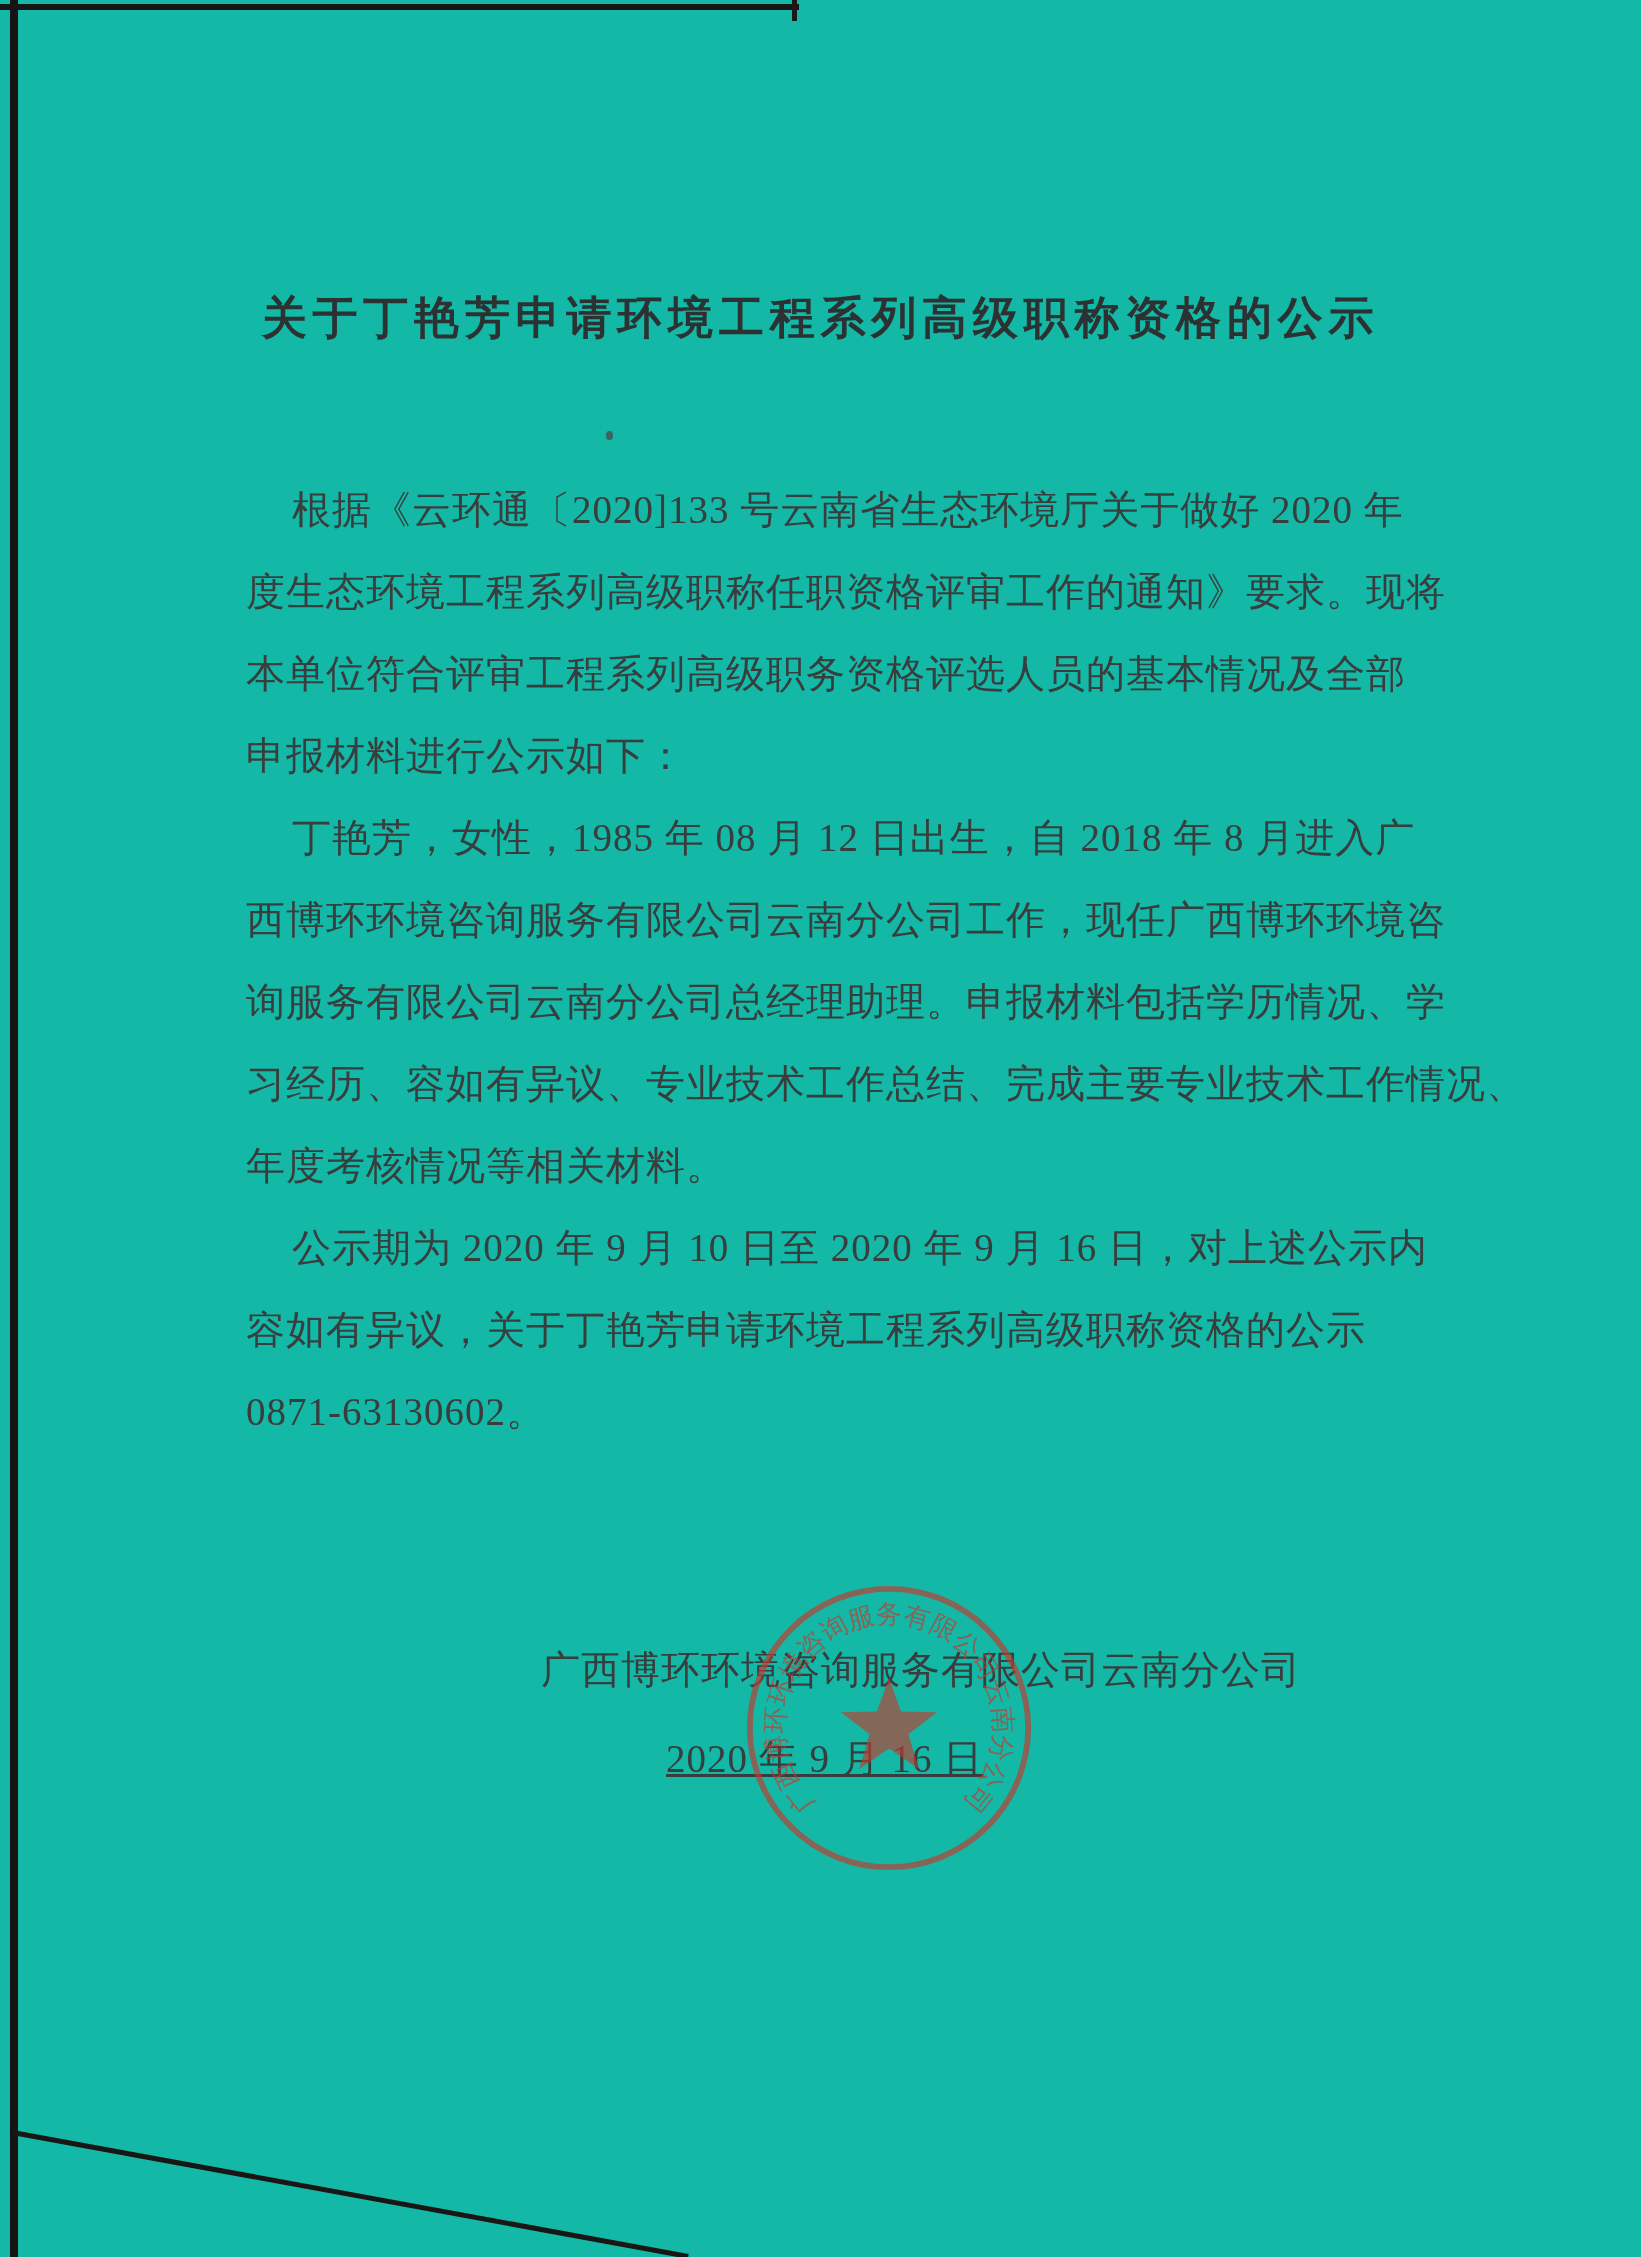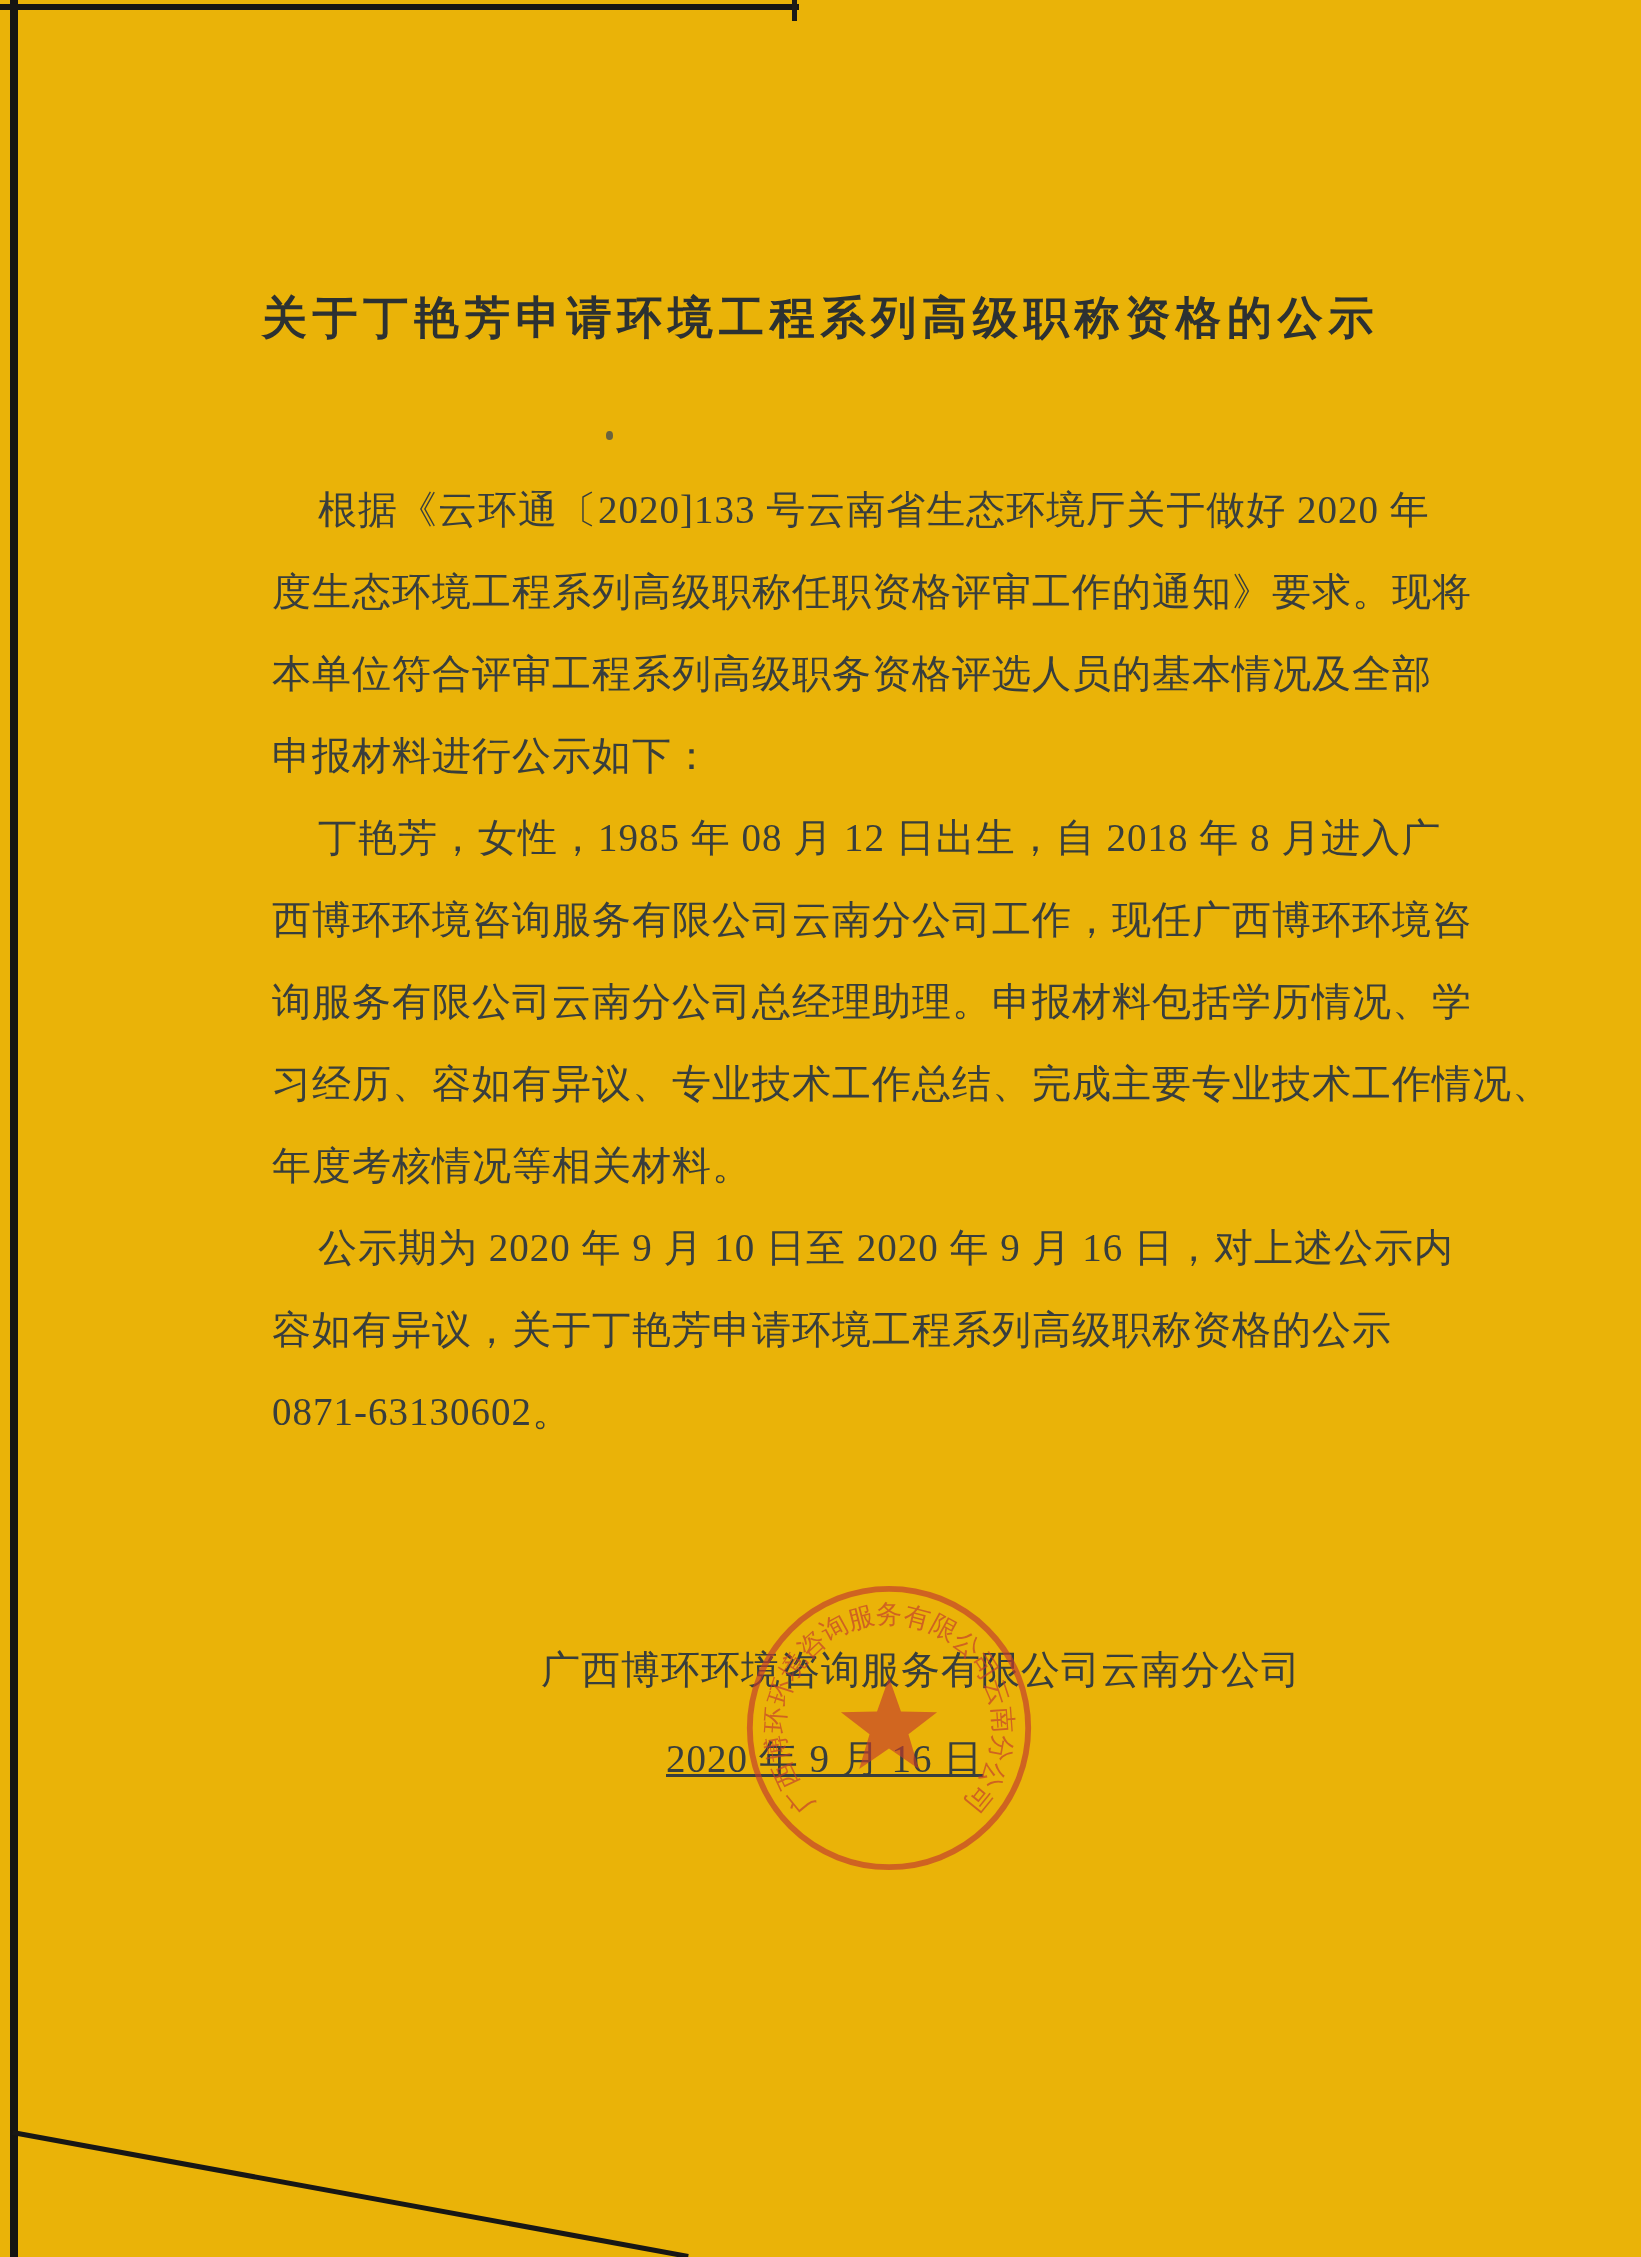--- a/index.html
+++ b/index.html
@@ -3,21 +3,21 @@
 <meta charset="utf-8">
 <style>
   html,body{margin:0;padding:0;}
   body{
     width:1641px;height:2257px;
     background:#e9e7e4;
     font-family:"Liberation Serif","DejaVu Serif",serif;
   }
   .page{
     position:relative;width:1641px;height:2257px;
-    background:#eab308;overflow:hidden;
+    background:#14b8a6;overflow:hidden;
   }
   
   .edge-left{
     position:absolute;left:9.7px;top:0;width:8.7px;height:2257px;
     background:#151412;
   }
   .edge-top{
     position:absolute;left:0;top:3.9px;width:799px;height:5.8px;
     background:#161513;
   }
@@ -42,21 +42,21 @@
     font-family:"Liberation Sans","DejaVu Sans",sans-serif;
     font-weight:700;font-size:45px;letter-spacing:5.8px;
     color:#2c3132;
   }
   
   .doc-body{
     position:absolute;left:246px;top:469px;width:1159px;
     font-size:39px;color:#383e3d;letter-spacing:1px;
   }
   .doc-body .line{
-    height:82px;line-height:82px;white-space:pre;margin-left:26px;
+    height:82px;line-height:82px;white-space:pre;
   }
   .doc-body .indent{padding-left:46px;}
   
   .sig-company{
     position:absolute;left:541px;top:1641px;width:772px;
     font-size:39px;color:#383e3d;letter-spacing:1px;
     line-height:58px;white-space:pre;
   }
   .sig-date{
     position:absolute;left:666px;top:1730px;width:483px;

